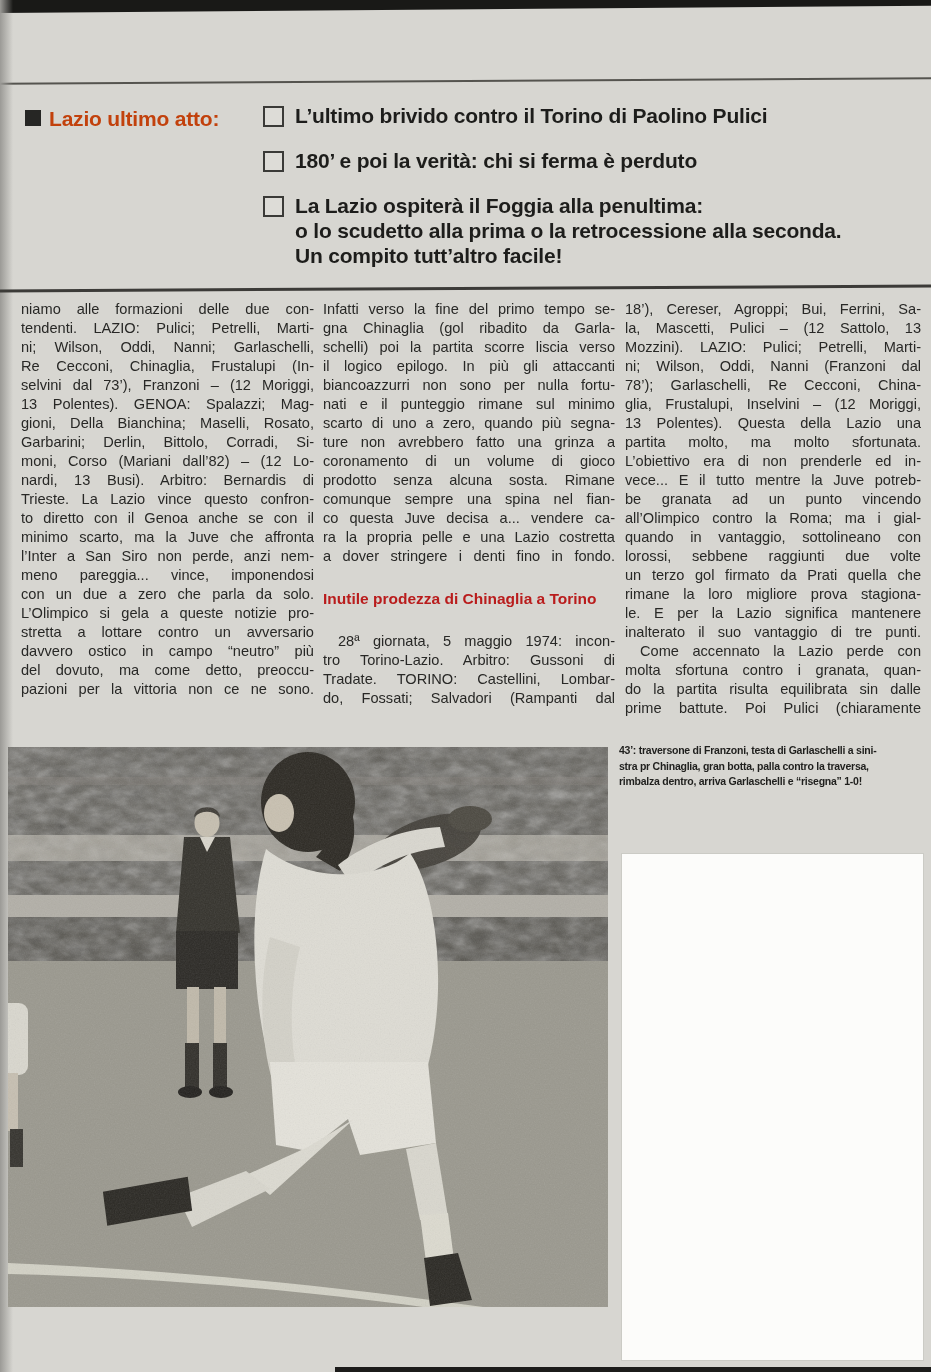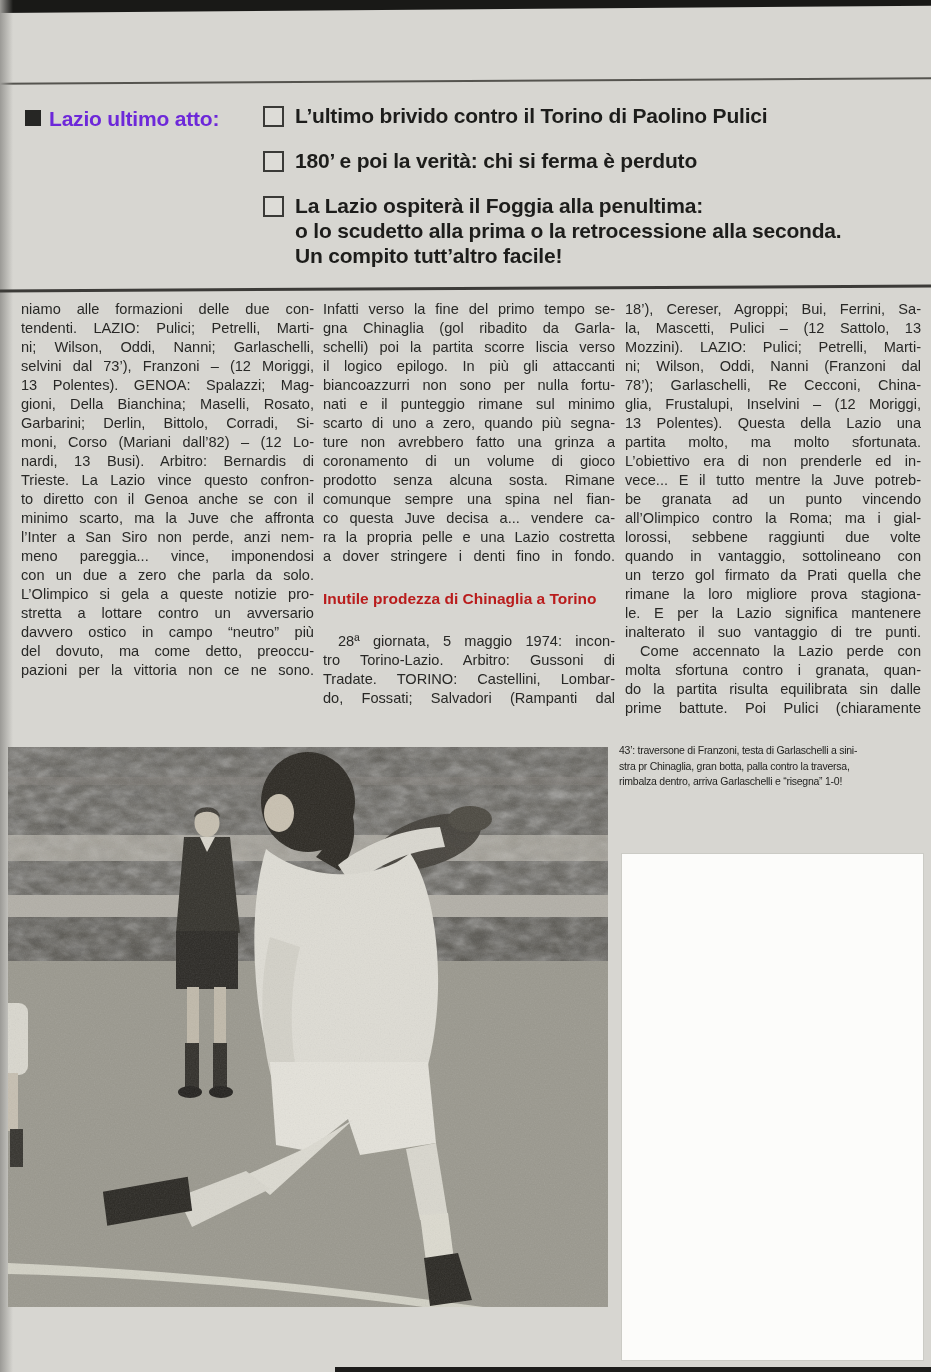--- a/index.html
+++ b/index.html
@@ -16,40 +16,40 @@
   .bottom-rule{position:absolute;left:335px;bottom:0;width:596px;height:5px;background:#1c1c1a;}
   .left-shadow{position:absolute;left:0;top:0;width:13px;height:1372px;
                background:linear-gradient(to right,#9b9a96,rgba(155,154,150,0));}
   
   .masthead{position:absolute;left:0;top:0;width:931px;}
   .lead-row{position:absolute;left:25px;top:106px;display:flex;align-items:flex-start;}
   .sq{flex:0 0 auto;width:16px;height:16px;margin:4px 8px 0 0;}
   .sq.filled{background:#262624;}
   .checkbox{flex:0 0 auto;width:17px;height:17px;margin:3px 11px 0 0;
             border:2.5px solid #3a3a37;background:#dddcd7;}
-  .lead-title{font-size:21px;font-weight:700;line-height:25px;color:#6d28d9;letter-spacing:-0.2px;white-space:nowrap;}
+  .lead-title{font-size:21px;font-weight:700;line-height:25px;color:#c2410c;letter-spacing:-0.2px;white-space:nowrap;}
   .hl-item{position:absolute;left:255px;display:flex;align-items:flex-start;padding-left:8px;}
   .hl-item.i0{top:103px;} .hl-item.i1{top:148px;} .hl-item.i2{top:193px;justify-content:center;}
   .hl-line{font-size:21px;font-weight:700;line-height:25px;color:#1d1d1b;letter-spacing:-0.2px;white-space:nowrap;}
   
   .col{position:absolute;top:300px;}
   .col.c-left{left:21px;width:293px;}
   .col.c-mid{left:323px;width:292px;}
   .col.c-right{left:625px;width:296px;}
   .tl{font-size:14.6px;line-height:19px;height:19px;text-align:justify;text-align-last:justify;
       overflow:hidden;color:#28282
 6;}
   .tl{color:#282826;}
   .tl.ind{text-indent:15px;}
   .subhead{font-weight:700;font-size:15.5px;line-height:19px;margin:23px 0 24px;color:#b91c1c;}
   
   .photo-wrap{position:absolute;left:8px;top:747px;width:600px;height:560px;overflow:hidden;}
   .photo-wrap svg{display:block;width:600px;height:560px;}
   .caption{position:absolute;left:619px;top:743px;width:306px;}
-  .cap-line{font-size:10.5px;font-weight:400;line-height:15.5px;letter-spacing:-0.25px;
+  .cap-line{font-size:10.5px;font-weight:700;line-height:15.5px;letter-spacing:-0.25px;
             white-space:nowrap;color:#1f1f1d;}
   .white-box{position:absolute;left:622px;top:854px;width:301px;height:506px;
              background:#fcfcfa;box-shadow:0 0 0 1px rgba(120,120,115,0.12);}
 </style>
 </head>
 <body>
 
 <div class="page">
 
   <div class="top-bar"></div>
@@ -82,20 +82,21 @@
         </div>
     </div>
   </div>
 
   <div class="mid-rule"></div>
 
   <div class="col c-left">
       <div class="tl">niamo alle formazioni delle due con-</div>
       <div class="tl">tendenti. LAZIO: Pulici; Petrelli, Marti-</div>
       <div class="tl">ni; Wilson, Oddi, Nanni; Garlaschelli,</div>
+      <div class="tl">Re Cecconi, Chinaglia, Frustalupi (In-</div>
       <div class="tl">selvini dal 73’), Franzoni – (12 Moriggi,</div>
       <div class="tl">13 Polentes). GENOA: Spalazzi; Mag-</div>
       <div class="tl">gioni, Della Bianchina; Maselli, Rosato,</div>
       <div class="tl">Garbarini; Derlin, Bittolo, Corradi, Si-</div>
       <div class="tl">moni, Corso (Mariani dall’82) – (12 Lo-</div>
       <div class="tl">nardi, 13 Busi). Arbitro: Bernardis di</div>
       <div class="tl">Trieste. La Lazio vince questo confron-</div>
       <div class="tl">to diretto con il Genoa anche se con il</div>
       <div class="tl">minimo scarto, ma la Juve che affronta</div>
       <div class="tl">l’Inter a San Siro non perde, anzi nem-</div>
@@ -134,22 +135,22 @@
       <div class="tl">Mozzini). LAZIO: Pulici; Petrelli, Marti-</div>
       <div class="tl">ni; Wilson, Oddi, Nanni (Franzoni dal</div>
       <div class="tl">78’); Garlaschelli, Re Cecconi, China-</div>
       <div class="tl">glia, Frustalupi, Inselvini – (12 Moriggi,</div>
       <div class="tl">13 Polentes). Questa della Lazio una</div>
       <div class="tl">partita molto, ma molto sfortunata.</div>
       <div class="tl">L’obiettivo era di non prenderle ed in-</div>
       <div class="tl">vece... E il tutto mentre la Juve potreb-</div>
       <div class="tl">be granata ad un punto vincendo</div>
       <div class="tl">all’Olimpico contro la Roma; ma i gial-</div>
+      <div class="tl">quando in vantaggio, sottolineano con</div>
       <div class="tl">lorossi, sebbene raggiunti due volte</div>
-      <div class="tl">quando in vantaggio, sottolineano con</div>
       <div class="tl">un terzo gol firmato da Prati quella che</div>
       <div class="tl">rimane la loro migliore prova stagiona-</div>
       <div class="tl">le. E per la Lazio significa mantenere</div>
       <div class="tl">inalterato il suo vantaggio di tre punti.</div>
       <div class="tl ind">Come accennato la Lazio perde con</div>
       <div class="tl">molta sfortuna contro i granata, quan-</div>
       <div class="tl">do la partita risulta equilibrata sin dalle</div>
       <div class="tl">prime battute. Poi Pulici (chiaramente</div>
     </div>
 

